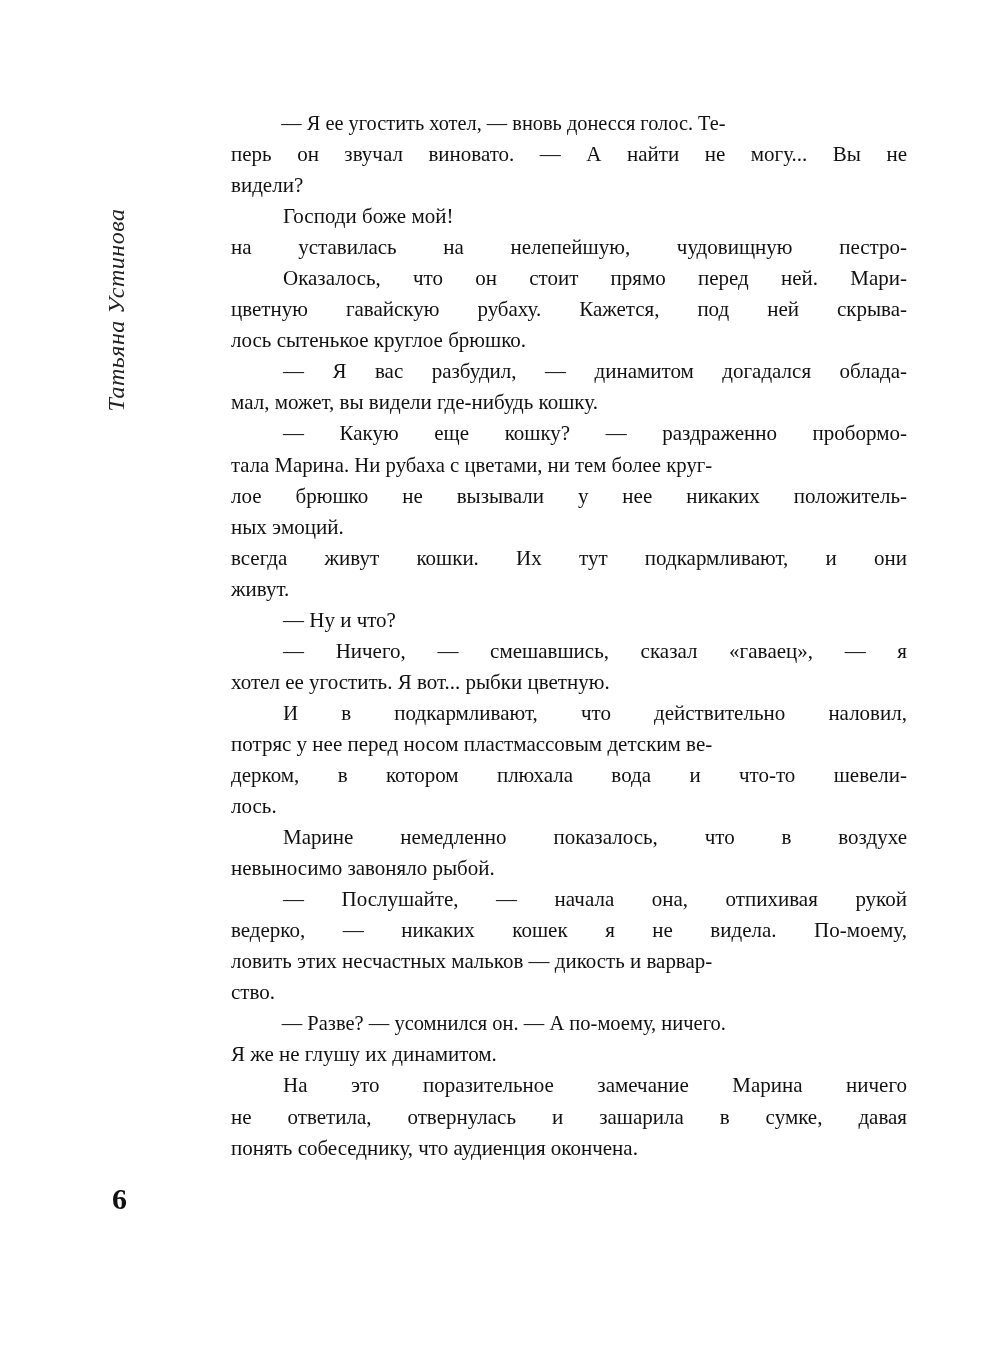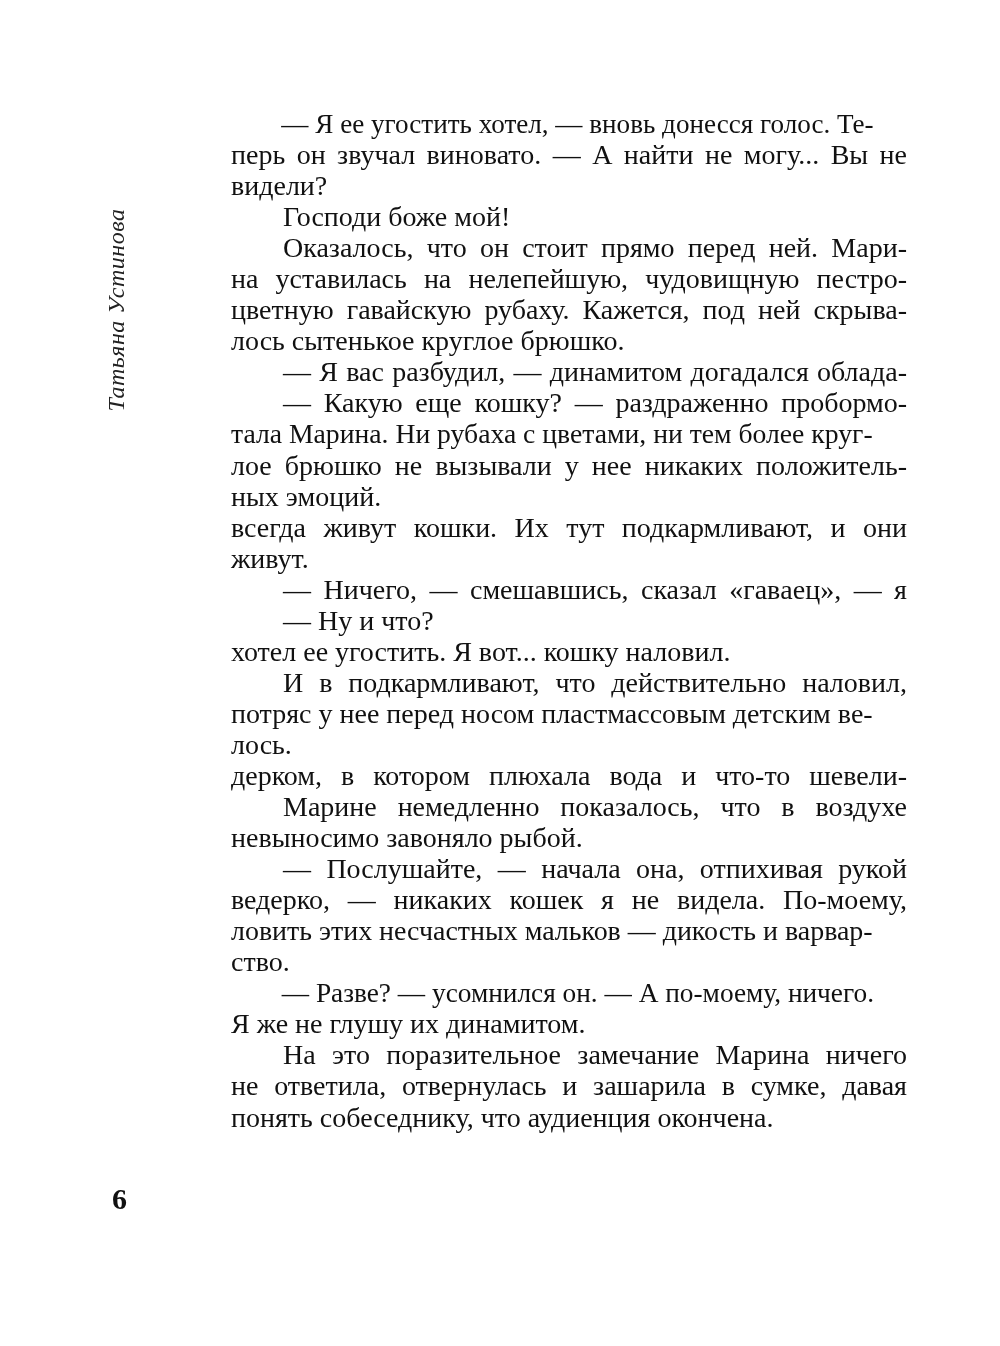--- a/index.html
+++ b/index.html
@@ -10,21 +10,21 @@
   .running-head span {
     position:absolute; left:0; top:0;
     transform: translate(-50%, -50%) rotate(-90deg);
     white-space:nowrap; font-style:italic; font-size:24px; letter-spacing:0.5px; color:#222;
   }
   .page-number {
     position:absolute; left:112px; top:1182px; font-weight:bold; font-size:30px; color:#111;
   }
   .text-block {
     position:absolute; left:231px; top:108px; width:676px;
-    font-size:28px; line-height:31.05px;
+    font-size:21px; line-height:31.05px;
   }
   .line {
     display:block; height:31.05px; white-space:nowrap; text-align:justify; text-align-last:justify;
     transform-origin:left center;
   }
   .line.last { text-align-last:left; }
   .line.indent { padding-left:52px; }
 </style>
 </head>
 <body>
@@ -33,38 +33,39 @@
   <span>Татьяна Устинова</span>
 </div>
 
 <div class="page-number">6</div>
 
 <div class="text-block" id="text-block">
     <span class="line indent" style="transform: scaleX(0.968615); text-align: left; text-align-last: left; width: 696.219px;">— Я ее угостить хотел, — вновь донесся голос. Те-</span>
     <span class="line">перь он звучал виновато. — А найти не могу... Вы не</span>
     <span class="line last">видели?</span>
     <span class="line indent last">Господи боже мой!</span>
+    <span class="line">на уставилась на нелепейшую, чудовищную пестро-</span>
     <span class="line indent">Оказалось, что он стоит прямо перед ней. Мари-</span>
-    <span class="line">на уставилась на нелепейшую, чудовищную пестро-</span>
     <span class="line">цветную гавайскую рубаху. Кажется, под ней скрыва-</span>
     <span class="line last">лось сытенькое круглое брюшко.</span>
     <span class="line indent">— Я вас разбудил, — динамитом догадался облада-</span>
+    <span class="line last">мал, может, вы видели где-нибудь кошку.</span>
     <span class="line indent">— Какую еще кошку? — раздраженно пробормо-</span>
     <span class="line" style="transform: scaleX(0.988214); text-align: left; text-align-last: left; width: 684.062px;">тала Марина. Ни рубаха с цветами, ни тем более круг-</span>
     <span class="line">лое брюшко не вызывали у нее никаких положитель-</span>
     <span class="line last">ных эмоций.</span>
     <span class="line">всегда живут кошки. Их тут подкармливают, и они</span>
     <span class="line last">живут.</span>
+    <span class="line indent last">— Ну и что?</span>
     <span class="line indent">— Ничего, — смешавшись, сказал «гавaец», — я</span>
-    <span class="line indent last">— Ну и что?</span>
-    <span class="line last">хотел ее угостить. Я вот... кошку наловил.</span>
+    <span class="line last">хотел ее угостить. Я вот... рыбки цветную.</span>
     <span class="line indent">И в подкармливают, что действительно наловил,</span>
     <span class="line" style="transform: scaleX(0.999792); text-align: center; text-align-last: left; width: 676.141px;">потряс у нее перед носом пластмассовым детским ве-</span>
+    <span class="line">дерком, в котором плюхала вода и что-то шевели-</span>
     <span class="line last">лось.</span>
-    <span class="line">дерком, в котором плюхала вода и что-то шевели-</span>
     <span class="line indent">Марине немедленно показалось, что в воздухе</span>
     <span class="line last">невыносимо завоняло рыбой.</span>
     <span class="line indent">— Послушайте, — начала она, отпихивая рукой</span>
     <span class="line">ведерко, — никаких кошек я не видела. По-моему,</span>
     <span class="line" style="transform: scaleX(0.997671); text-align: left; text-align-last: left; width: 677.578px;">ловить этих несчастных мальков — дикость и варвар-</span>
     <span class="line last">ство.</span>
     <span class="line indent" style="transform: scaleX(0.975691); text-align: left; text-align-last: left; width: 691.547px;">— Разве? — усомнился он. — А по-моему, ничего.</span>
     <span class="line last">Я же не глушу их динамитом.</span>
     <span class="line indent">На это поразительное замечание Марина ничего</span>
     <span class="line">не ответила, отвернулась и зашарила в сумке, давая</span>

